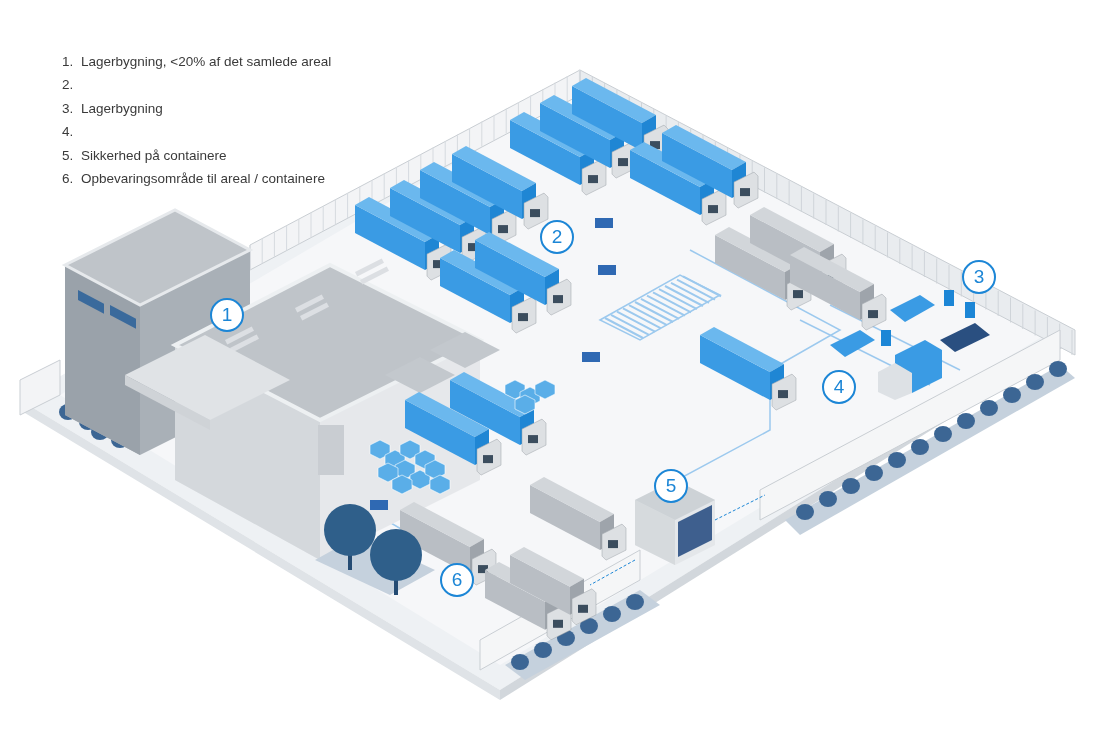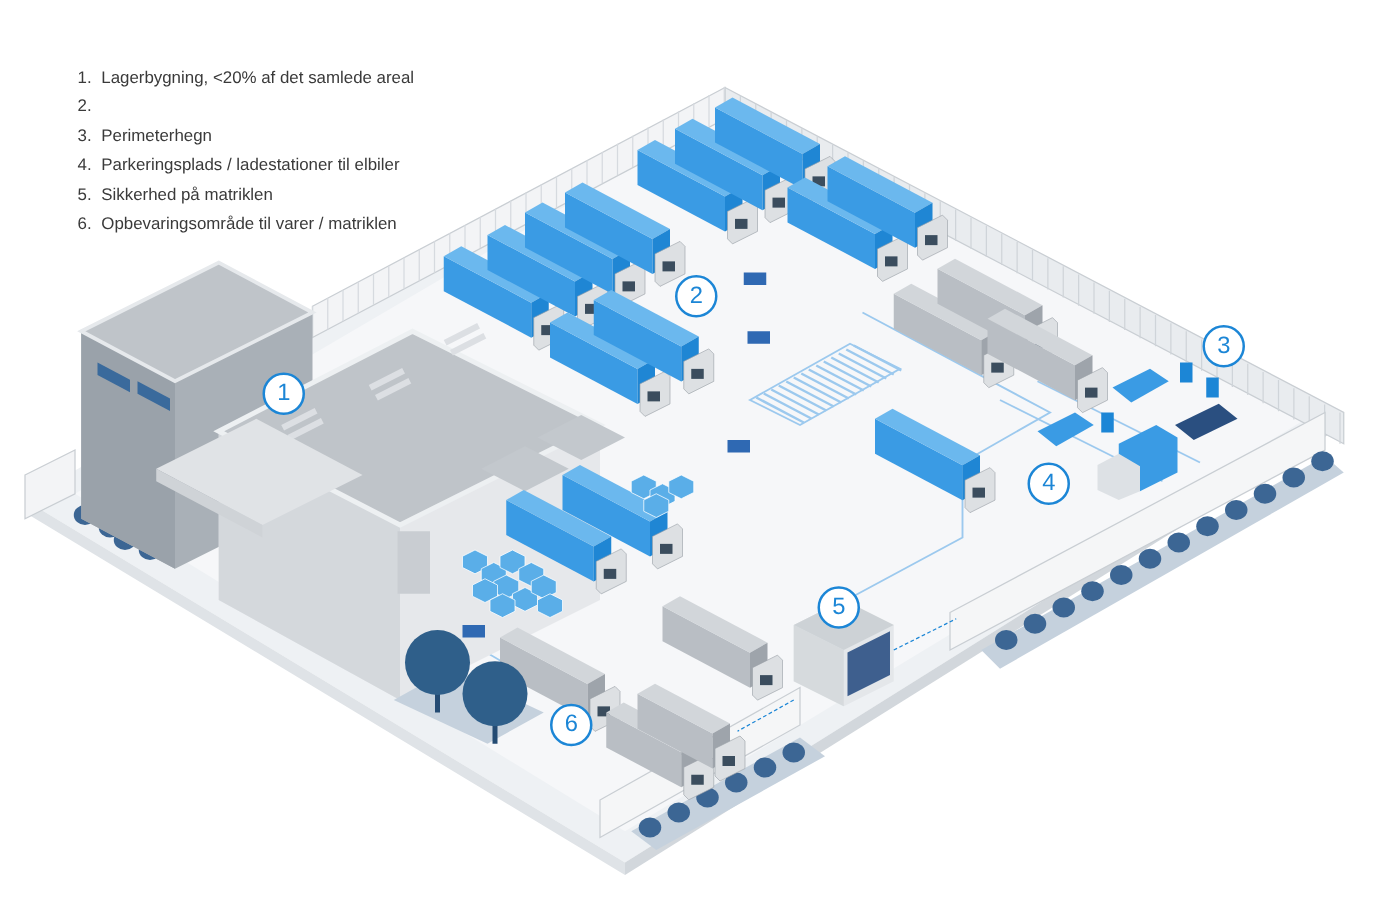--- a/index.html
+++ b/index.html
@@ -16,33 +16,32 @@
 <ol id="legend">
   <li>
       <span class="num">1.</span>
       <span>Lagerbygning, &lt;20% af det samlede areal</span>
     </li>
   <li>
       <span class="num">2.</span>
     </li>
   <li>
       <span class="num">3.</span>
-      <span>Perimeterhegn</span>
+      <span>Lagerbygning</span>
     </li>
   <li>
       <span class="num">4.</span>
-      <span>Parkeringsplads / ladestationer til elbiler</span>
     </li>
   <li>
       <span class="num">5.</span>
-      <span>Sikkerhed på matriklen</span>
+      <span>Sikkerhed på containere</span>
     </li>
   <li>
       <span class="num">6.</span>
-      <span>Opbevaringsområde til varer / matriklen</span>
+      <span>Opbevaringsområde til areal / containere</span>
     </li>
 </ol>
 
 <svg id="scene" width="1104" height="731" viewBox="0 0 1104 731">
 
   <polygon points="20,400 580,70 1075,330 500,690" fill="#eef1f4"></polygon>
   <polygon points="20,400 500,690 500,700 20,410" fill="#dfe3e7"></polygon>
   <polygon points="500,690 1075,330 1075,340 500,700" fill="#d2d7dc"></polygon>
   <polygon points="60,395 580,90 1045,335 500,665" fill="#f6f7f9"></polygon>
 

